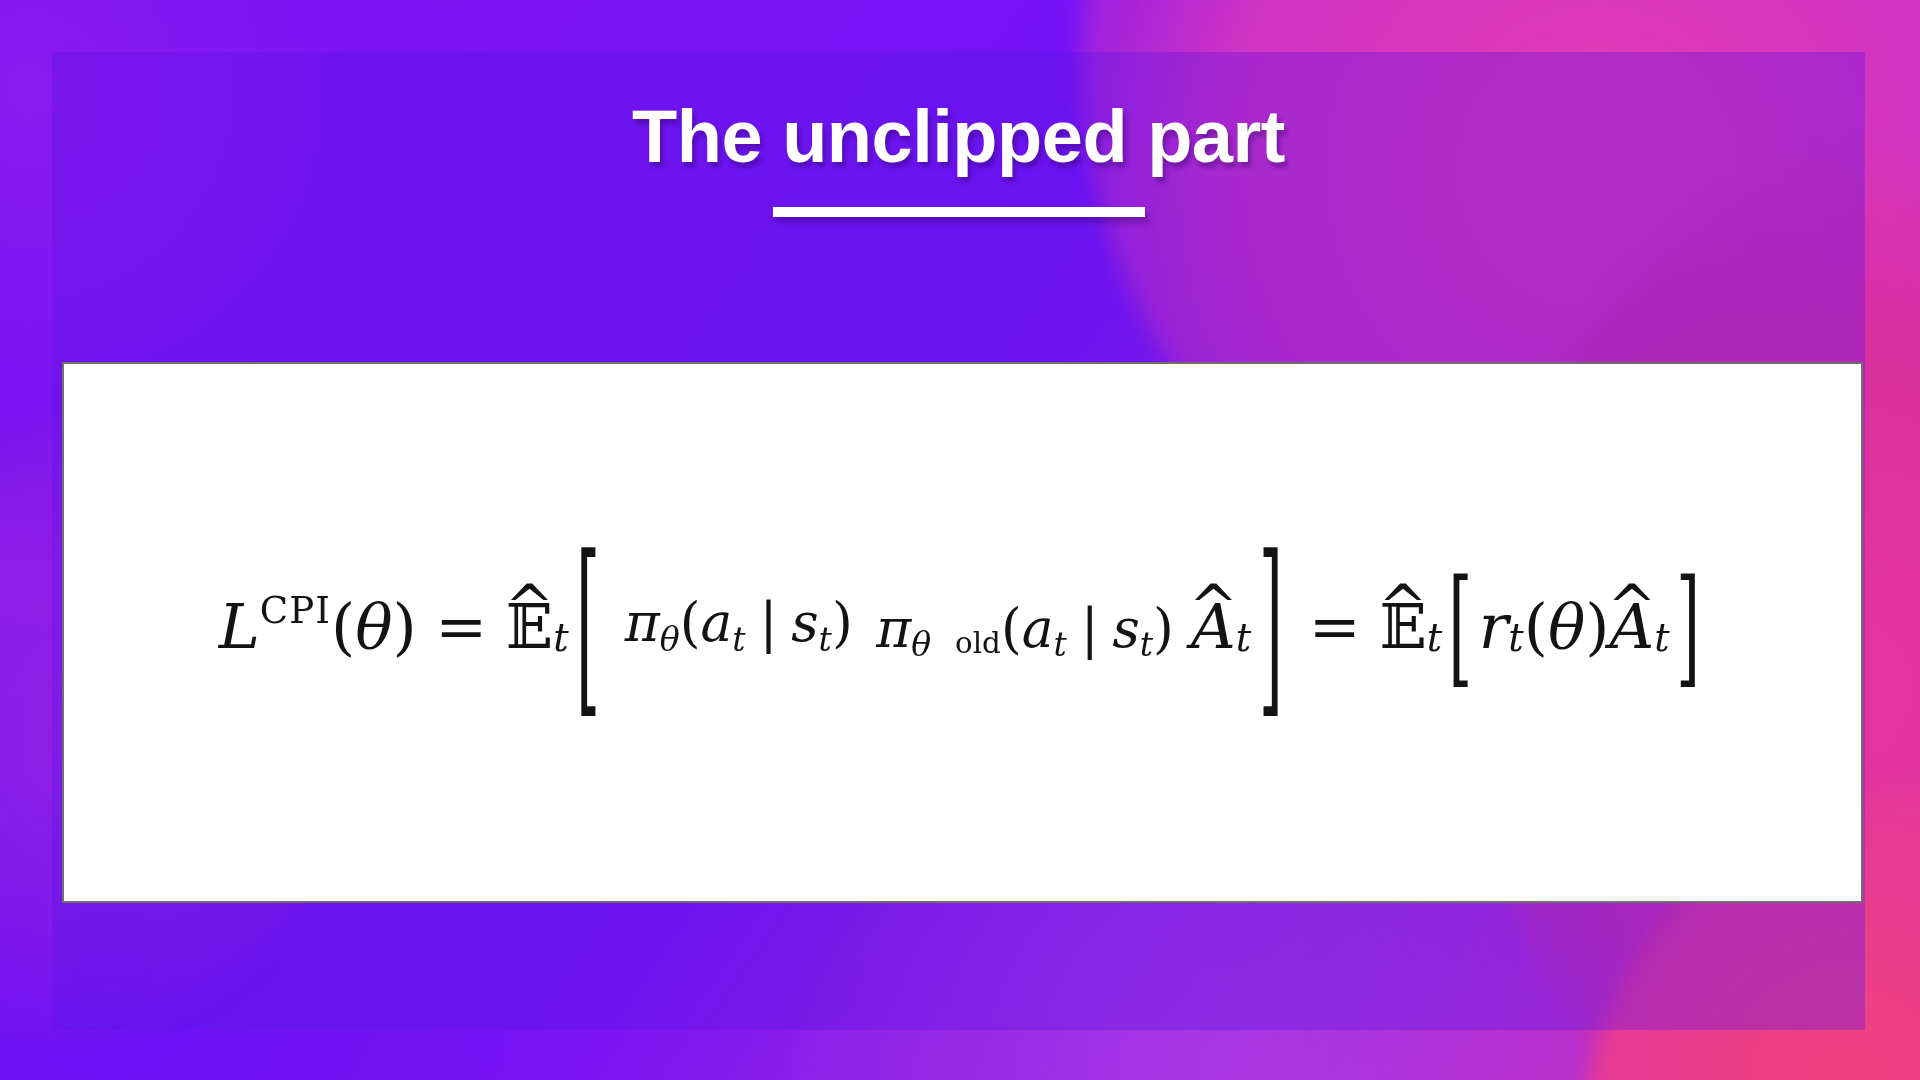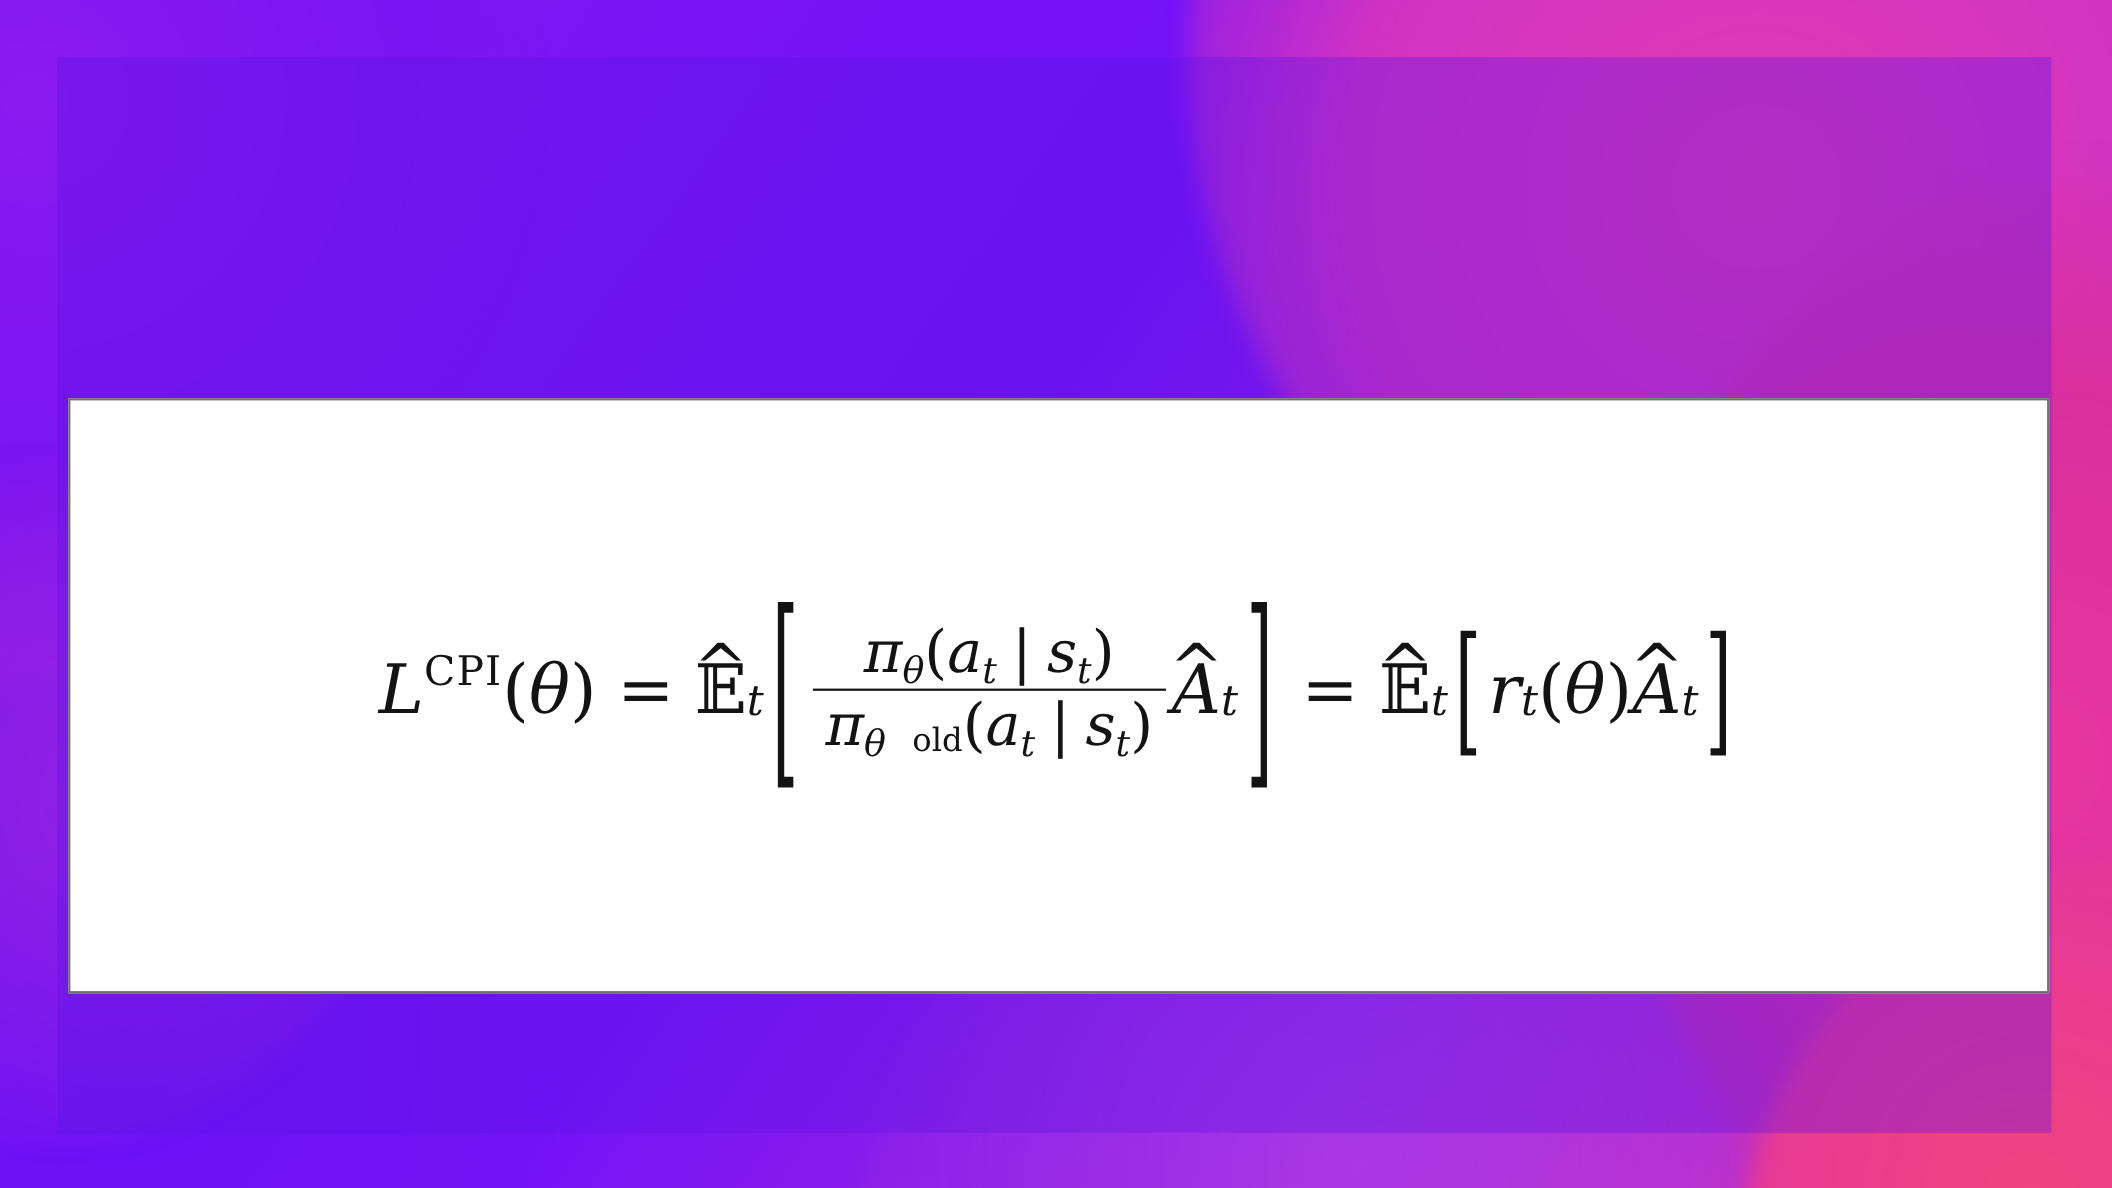--- a/index.html
+++ b/index.html
@@ -168,21 +168,20 @@
     transform:scaleY(2.05);
     transform-origin:center;
     margin:0 0.10em;
     font-family:"DejaVu Serif", serif;
   }
   .paren { font-style:normal; }
 
   
   .frac {
     display:inline-flex;
-    flex-direction:column;
     align-items:center;
     justify-content:center;
     vertical-align:middle;
     margin:0 0.10em;
     font-size:0.86em;
   }
   .frac .num { padding:0 0.22em 0.10em 0.22em; }
   .frac .den { padding:0.10em 0.22em 0 0.22em; }
   .frac .bar {
     width:100%;
@@ -200,20 +199,24 @@
   <div class="blob blob-a"></div>
   <div class="blob blob-b"></div>
   <div class="blob blob-c"></div>
   <div class="blob blob-d"></div>
   <div class="blob blob-e"></div>
   <div class="blob blob-f"></div>
   <div class="blob blob-g"></div>
 
   <div class="overlay-panel"></div>
 
+  <div class="header">
+    <div class="slide-title">The unclipped part</div>
+    <div class="title-rule"></div>
+  </div>
 
   <div class="content-card">
     <div class="equation">
 
       <span class="eq-part">
         <span class="ital">L</span>
           <span class="sup">CPI</span>
           <span class="paren ital">(</span>
           <span class="ital">θ</span>
           <span class="paren ital">)</span>

